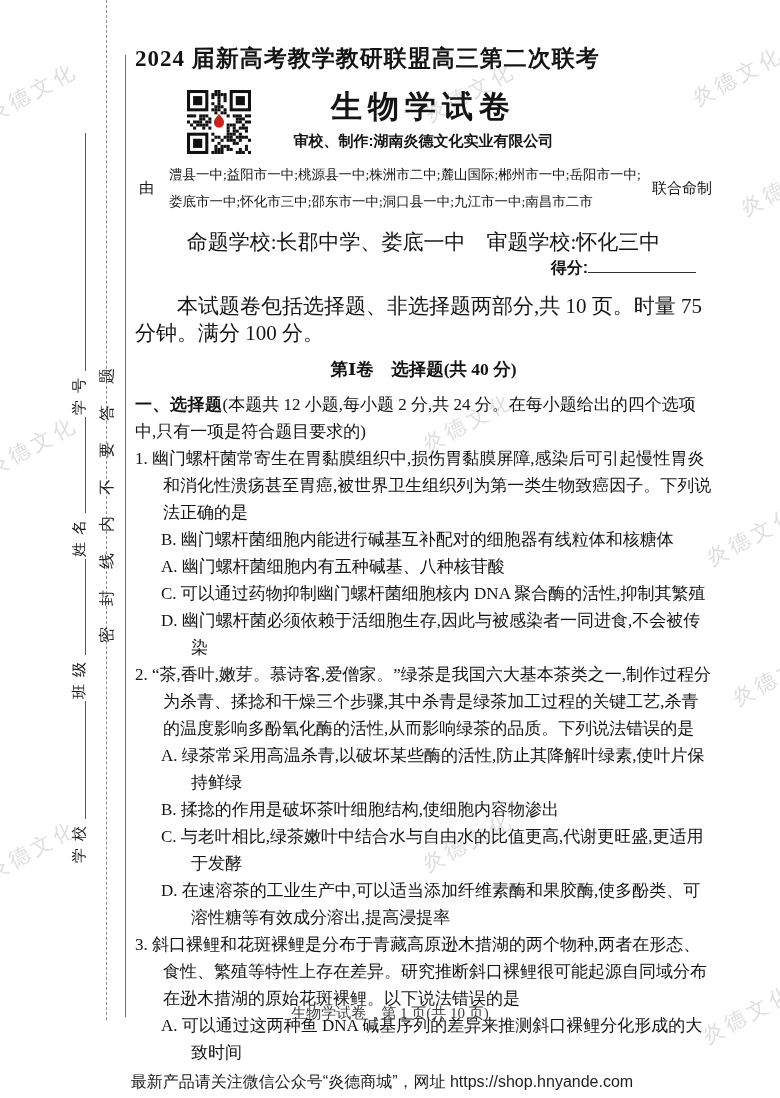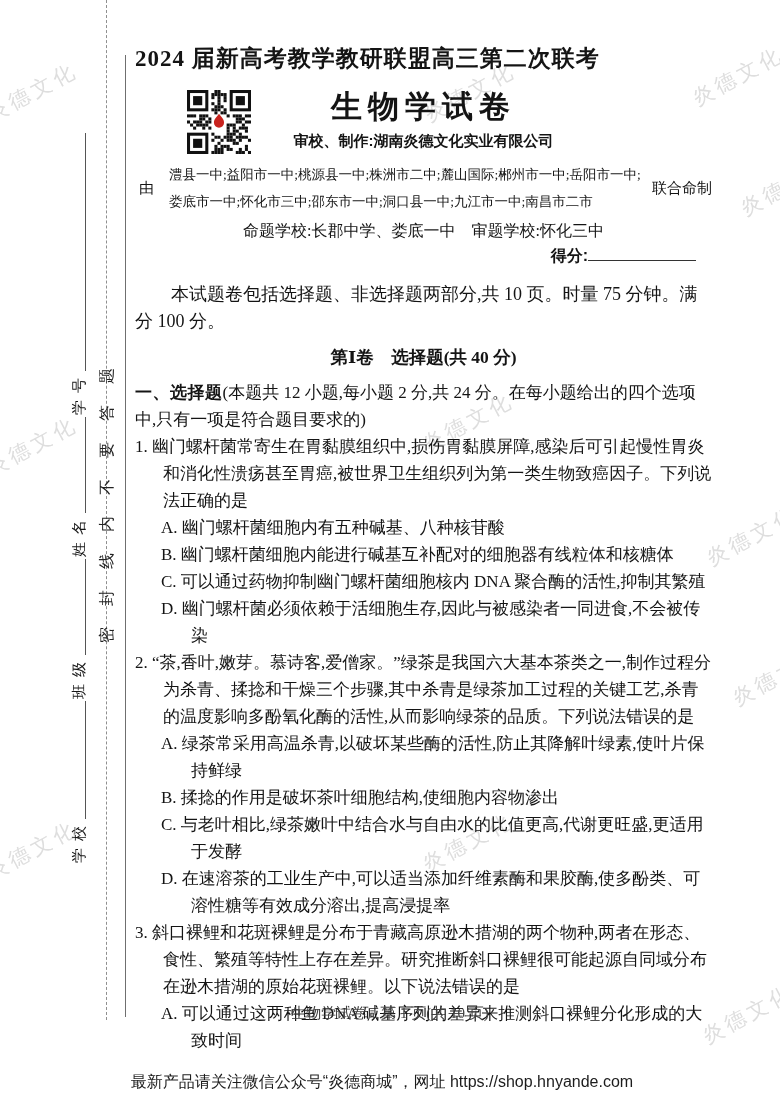--- a/index.html
+++ b/index.html
@@ -25,25 +25,25 @@
   .exam-title{font-size:23px;font-weight:bold;line-height:30px;letter-spacing:1px;}
   .subject-title{text-align:center;font-size:31px;font-weight:bold;line-height:36px;margin-top:15px;
                  font-family:"Liberation Sans",sans-serif;letter-spacing:6px;}
   .producer{text-align:center;font-size:15px;font-weight:bold;line-height:24px;margin-top:4px;
             font-family:"Liberation Sans",sans-serif;}
   .qr-box{position:absolute;left:52px;top:46px;width:64px;height:64px;}
   .school-block{display:flex;align-items:center;margin-top:8px;}
   .school-by{width:22px;font-size:15px;flex:0 0 auto;margin-left:4px;}
   .school-lines{flex:1 1 auto;font-size:13.5px;line-height:27px;padding-left:8px;}
   .school-joint{width:70px;font-size:15px;flex:0 0 auto;text-align:right;}
-  .setter-line{text-align:center;font-size:16px;line-height:27px;margin-top:2px;}
+  .setter-line{text-align:center;font-size:21px;line-height:27px;margin-top:14px;}
   .score-row{text-align:right;padding-right:16px;font-size:16px;font-weight:bold;
              font-family:"Liberation Sans",sans-serif;line-height:22px;}
   .score-line{display:inline-block;width:108px;border-bottom:1px solid #333;height:16px;}
-  .intro{font-size:18px;line-height:27px;margin-top:14px;text-indent:2em;}
+  .intro{font-size:21px;line-height:27px;margin-top:14px;text-indent:2em;}
   .section-title{text-align:center;font-size:17.5px;font-weight:bold;line-height:27px;margin-top:9px;}
   .mc-heading{font-size:17px;line-height:27px;margin-top:8px;}
   .mc-heading b{letter-spacing:0.5px;}
   .question{font-size:17px;line-height:27px;padding-left:28px;text-indent:-28px;margin-top:0;}
   .option{font-size:17px;line-height:27px;margin-left:26px;padding-left:30px;text-indent:-30px;}
   
   .page-line{position:absolute;left:0;top:1004px;width:780px;text-align:center;font-size:15px;color:#404040;}
   .promo-line{position:absolute;left:0;top:1072px;width:764px;text-align:center;font-size:16px;color:#1c1c1c;
               font-family:"Liberation Sans","DejaVu Sans",sans-serif;}
 </style>
@@ -230,22 +230,22 @@
 
     <div class="intro">本试题卷包括选择题、非选择题两部分,共 10 页。时量 75 分钟。满分 100 分。</div>
 
     <div class="section-title">第Ⅰ卷　选择题(共 40 分)</div>
 
     <div class="mc-heading"><b>一、选择题</b><span>(本题共 12 小题,每小题 2 分,共 24 分。在每小题给出的四个选项中,只有一项是符合题目要求的)</span></div>
 
     <div class="question">
       <div class="stem">1. 幽门螺杆菌常寄生在胃黏膜组织中,损伤胃黏膜屏障,感染后可引起慢性胃炎和消化性溃疡甚至胃癌,被世界卫生组织列为第一类生物致癌因子。下列说法正确的是</div>
     </div>
+    <div class="option">B. 幽门螺杆菌细胞内能进行碱基互补配对的细胞器有线粒体和核糖体</div>
     <div class="option">A. 幽门螺杆菌细胞内有五种碱基、八种核苷酸</div>
-    <div class="option">B. 幽门螺杆菌细胞内能进行碱基互补配对的细胞器有线粒体和核糖体</div>
     <div class="option">C. 可以通过药物抑制幽门螺杆菌细胞核内 DNA 聚合酶的活性,抑制其繁殖</div>
     <div class="option">D. 幽门螺杆菌必须依赖于活细胞生存,因此与被感染者一同进食,不会被传染</div>
 
     <div class="question">
       <div class="stem">2. “茶,香叶,嫩芽。慕诗客,爱僧家。”绿茶是我国六大基本茶类之一,制作过程分为杀青、揉捻和干燥三个步骤,其中杀青是绿茶加工过程的关键工艺,杀青的温度影响多酚氧化酶的活性,从而影响绿茶的品质。下列说法错误的是</div>
     </div>
     <div class="option">A. 绿茶常采用高温杀青,以破坏某些酶的活性,防止其降解叶绿素,使叶片保持鲜绿</div>
     <div class="option">B. 揉捻的作用是破坏茶叶细胞结构,使细胞内容物渗出</div>
     <div class="option">C. 与老叶相比,绿茶嫩叶中结合水与自由水的比值更高,代谢更旺盛,更适用于发酵</div>
     <div class="option">D. 在速溶茶的工业生产中,可以适当添加纤维素酶和果胶酶,使多酚类、可溶性糖等有效成分溶出,提高浸提率</div>

